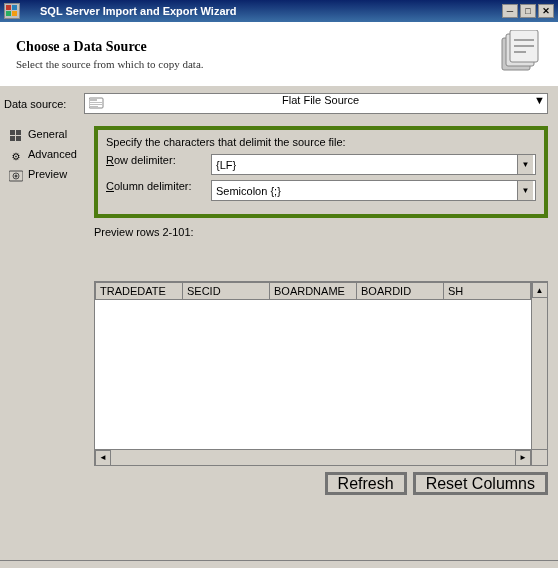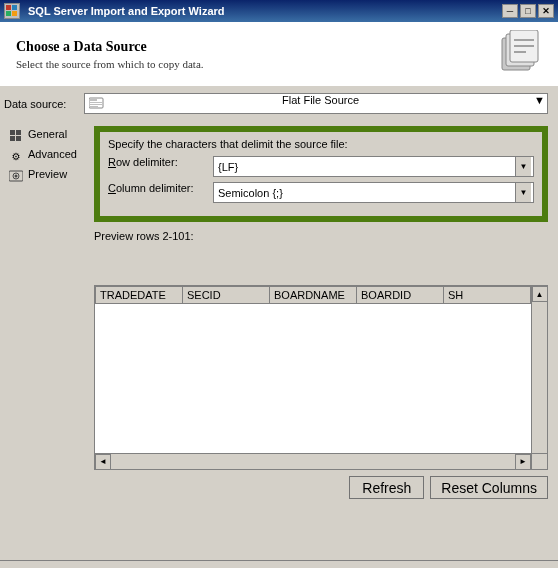--- a/index.html
+++ b/index.html
@@ -20,21 +20,21 @@
       display: flex;
       align-items: center;
       justify-content: space-between;
       padding: 0 4px;
       font-size: 11px;
       font-weight: bold;
     }
     .title-bar-left {
       display: flex;
       align-items: center;
-      gap: 8px;
+      gap: 20px;
     }
     .title-icon {
       width: 16px;
       height: 16px;
       background: #c0c0c0;
       border: 1px solid #888;
       display: flex;
       align-items: center;
       justify-content: center;
       font-size: 9px;
@@ -116,21 +116,21 @@
 
     
     .content {
       flex: 1;
       background: #d4d0c8;
       padding: 8px 10px 8px 4px;
     }
 
     
     .group-box {
-      border: 6px solid #4d7c0f;
+      border: 4px solid #4d7c0f;
       background: #d4d0c8;
       padding: 6px 8px 8px 8px;
       margin-bottom: 8px;
     }
     .group-box-title {
       font-size: 11px;
       color: #000;
       margin-bottom: 6px;
     }
 
@@ -250,22 +250,22 @@
     .action-buttons {
       display: flex;
       justify-content: flex-end;
       gap: 6px;
       margin-top: 6px;
     }
     .btn {
       height: 23px;
       padding: 6px 10px;
       background: #d4d0c8;
-      border: 1px solid #737373;
-      font-size: 14px;
+      border: 3px solid #737373;
+      font-size: 16px;
       cursor: pointer;
       display: flex;
       align-items: center;
       justify-content: center;
       min-width: 75px;
     }
 
     
     .footer {
       height: 44px;

